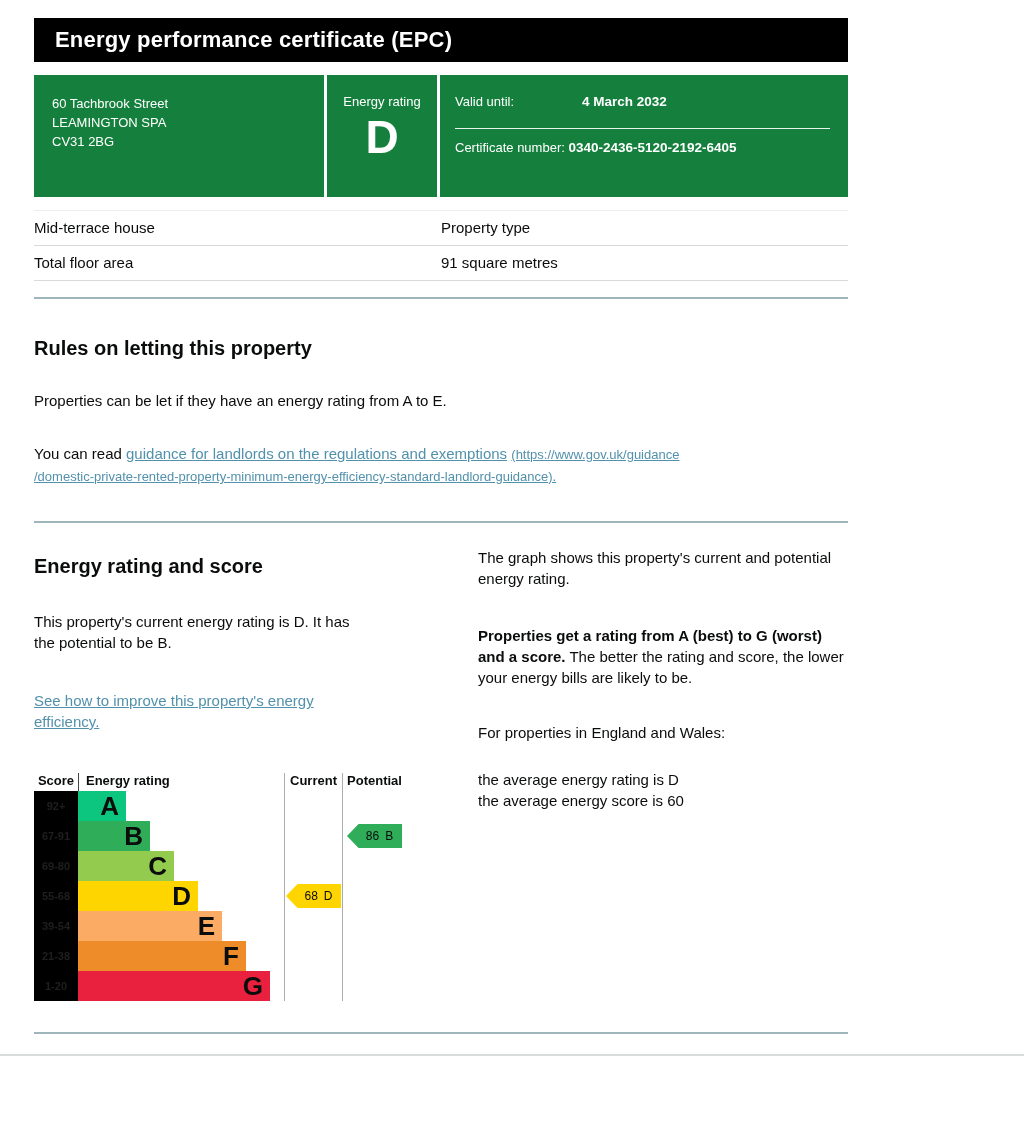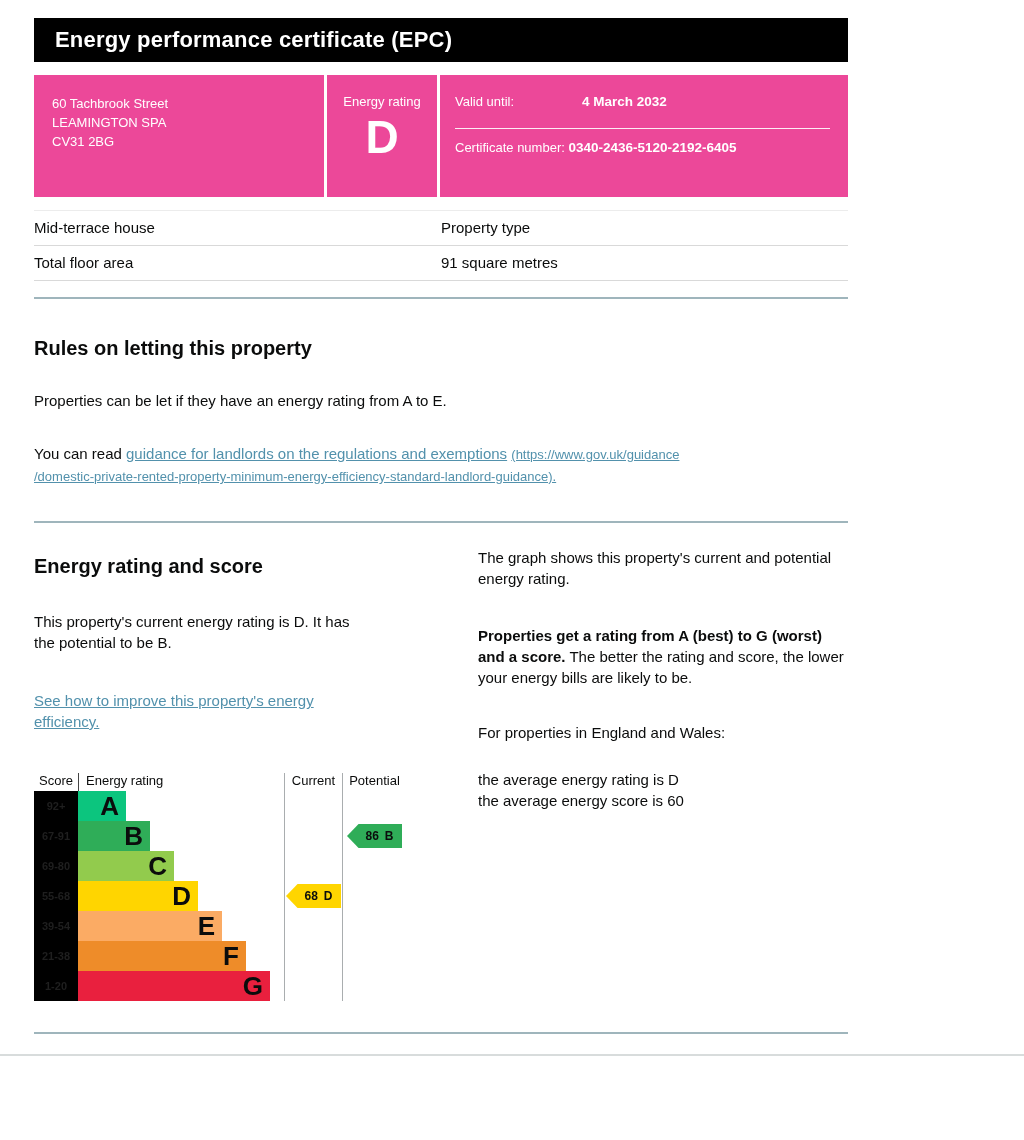--- a/index.html
+++ b/index.html
@@ -15,21 +15,21 @@
 
   
   .titlebar {
     margin-top: 18px; height: 44px; background: #000000;
     display: flex; align-items: center; padding-left: 21px;
   }
   .titlebar h1 { color: #ffffff; font-size: 22px; font-weight: bold; letter-spacing: 0.2px; }
 
   
   .bluebox {
-    margin-top: 13px; height: 122px; background: #ec4899;
+    margin-top: 13px; height: 122px; background: #15803d;
     display: flex; color: #ffffff;
   }
   .bb-divider { width: 3px; background: #ffffff; flex: 0 0 3px; }
   .bb-address { flex: 0 0 290px; padding: 19px 0 0 18px; font-size: 13px; line-height: 19px; }
   .bb-rating { flex: 0 0 110px; text-align: center; padding-top: 19px; }
   .bb-rating .label { font-size: 13px; }
   .bb-rating .big-letter { font-size: 46px; font-weight: bold; line-height: 1; margin-top: 5px; }
   .bb-valid { flex: 1 1 auto; padding: 19px 18px 0 15px; font-size: 13px; }
   .bb-valid .row1 { display: flex; }
   .bb-valid .row1 .lbl { width: 127px; }
@@ -68,41 +68,41 @@
   .rightcol { max-width: 372px; }
   .rightcol .p1 { margin-top: 24px; }
   .rightcol .p2 { margin-top: 36px; }
   .rightcol .p3 { margin-top: 34px; }
   .rightcol .p4 { margin-top: 26px; }
   .rightcol .bold { font-weight: bold; }
 
   
   .chart { margin-top: 41px; width: 372px; }
   .chart-row { display: grid; grid-template-columns: 44px 206px 58px 64px; height: 30px; }
-  .chart-row.header { height: 18px; font-size: 13px; font-weight: normal; align-items: start; }
+  .chart-row.header { height: 18px; font-size: 13px; font-weight: bold; align-items: start; }
   .h-score { text-align: center; }
   .h-rating { padding-left: 7px; border-left: 1px solid #444; height: 100%; }
   .h-current, .h-potential { text-align: center; border-left: 1px solid #a9adaf; height: 100%; }
   .cell-score {
     background: #000000; color: #1f1f1f; font-size: 11px; font-weight: bold;
     display: flex; align-items: center; justify-content: center;
   }
   .cell-bar { position: relative; }
   .bar {
     height: 30px; display: flex; align-items: center; justify-content: flex-end;
     padding-right: 7px; font-size: 26px; font-weight: bold; color: #0b0c0c;
   }
   .cell-pointer {
     border-left: 1px solid #a9adaf;
     display: flex; align-items: center; justify-content: center;
   }
   .arrow {
     width: 55px; height: 24px; padding-left: 10px;
     display: flex; align-items: center; justify-content: center; gap: 6px;
-    font-size: 12px; font-weight: bold; color: #0b0c0c;
+    font-size: 12px; font-weight: normal; color: #0b0c0c;
     clip-path: polygon(21% 0, 100% 0, 100% 100%, 21% 100%, 0 50%);
   }
 
   .bottomline { position: absolute; left: 0; top: 1054px; width: 1024px; height: 2px; background: #d8dcdc; }
 </style>
 </head>
 <body>
 
 <div class="content">
 

